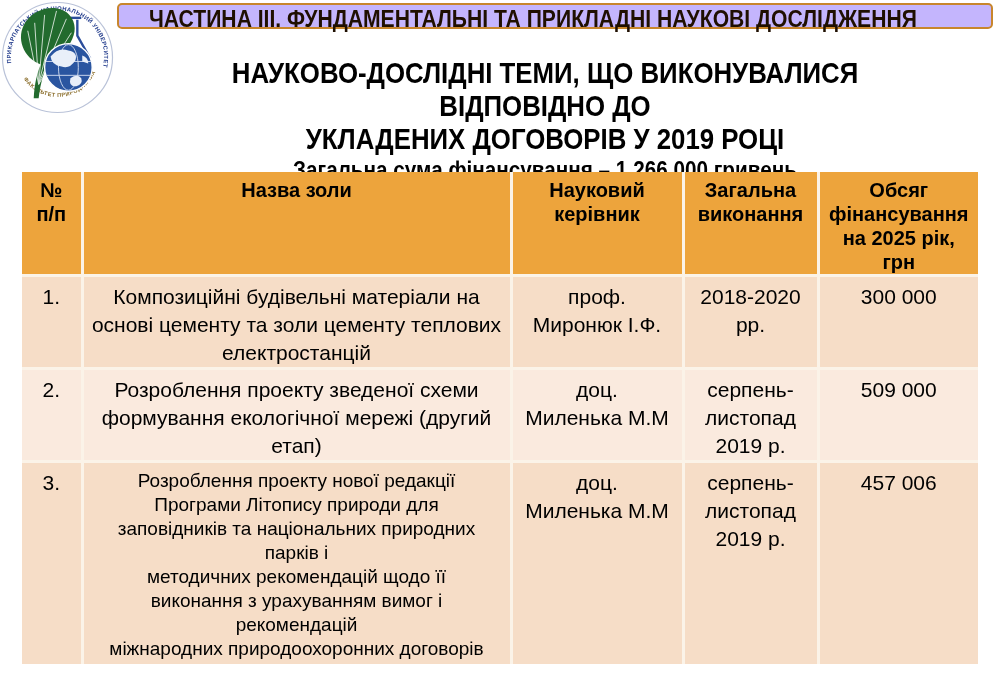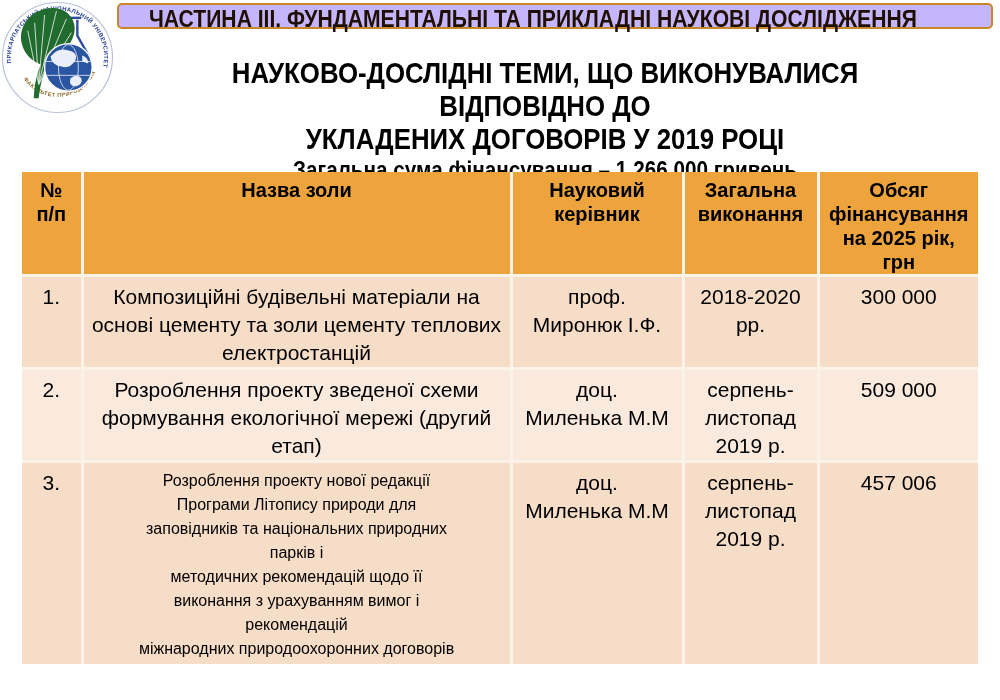--- a/index.html
+++ b/index.html
@@ -45,21 +45,21 @@
   table.research thead th{
     background:#eda43c;font-weight:bold;font-size:20px;line-height:24px;
     text-align:center;height:103px;
   }
   table.research td{font-size:21px;line-height:28px;text-align:center;}
   tr.row-odd td{background:#f6ddc7;}
   tr.row-even td{background:#faeade;}
   tr.r1 td{height:90px;}
   tr.r2 td{height:87px;}
   tr.r3 td{height:202px;}
-  tr.r3 td.topic{font-size:16px;line-height:24px;text-align:center;}
+  tr.r3 td.topic{font-size:19px;line-height:24px;text-align:center;}
   td.num{text-align:left;padding-left:10px;}
   .unit-italic{display:block;}
 </style>
 </head>
 <body>
 
 <div class="slide">
 
   <div class="logo">
     <svg viewBox="0 0 114 114" width="113" height="113">

